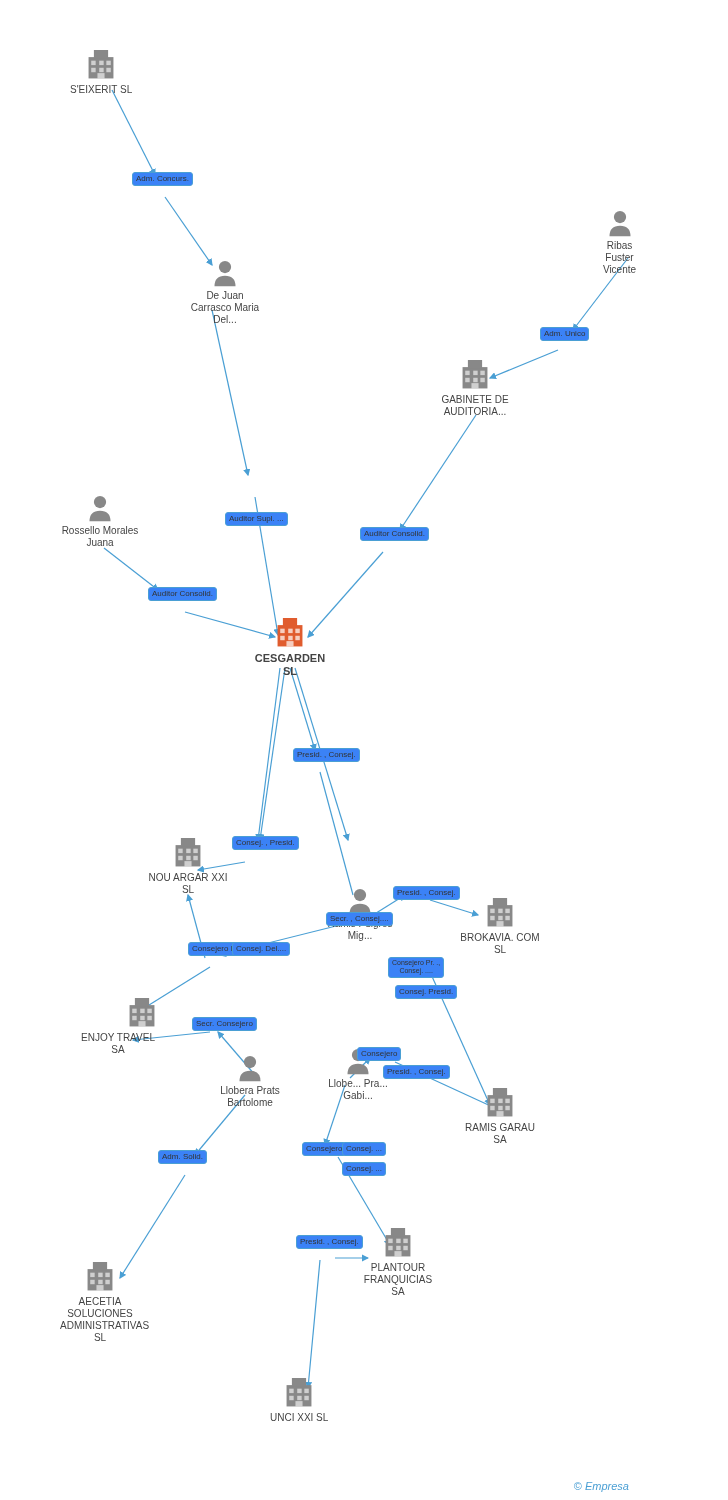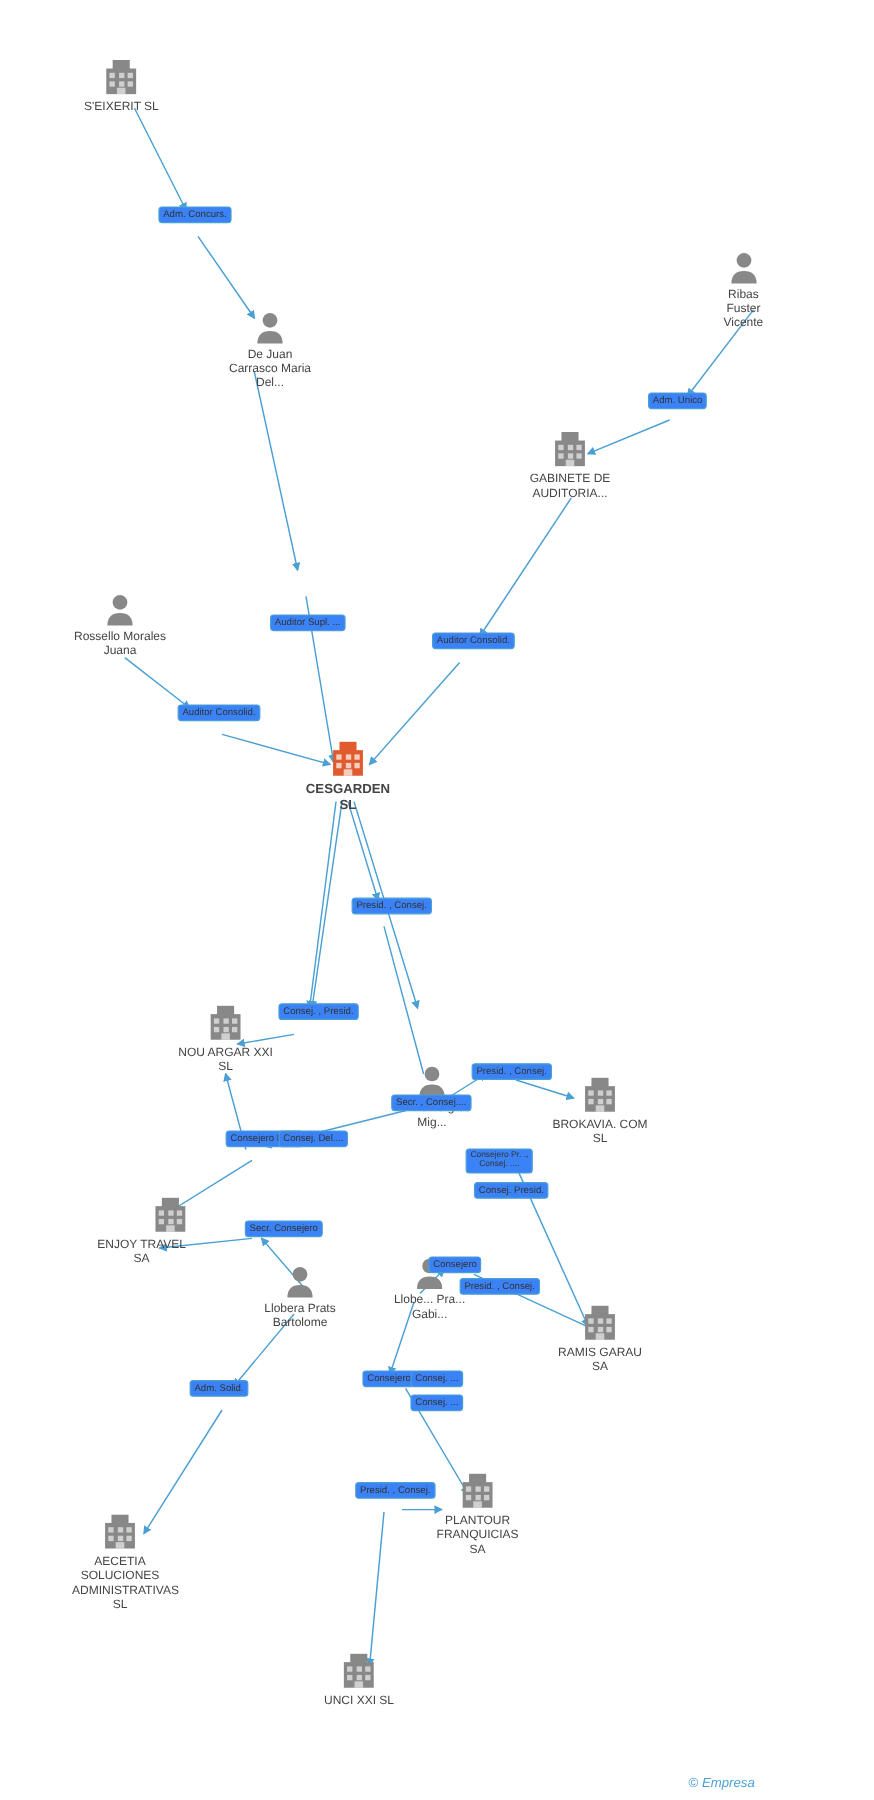--- a/index.html
+++ b/index.html
@@ -311,21 +311,21 @@
     <rect x="14" y="12" width="5" height="5" fill="#fff" opacity="0.6"></rect>
     <rect x="22" y="12" width="5" height="5" fill="#fff" opacity="0.6"></rect>
     <rect x="5" y="20" width="5" height="5" fill="#fff" opacity="0.6"></rect>
     <rect x="14" y="20" width="5" height="5" fill="#fff" opacity="0.6"></rect>
     <rect x="22" y="20" width="5" height="5" fill="#fff" opacity="0.6"></rect>
     <rect x="12" y="26" width="8" height="6" fill="#fff" opacity="0.6"></rect>
   </svg>
   <span class="node-label">ENJOY TRAVEL SA</span>
 </div>
 
-<div class="relation-box" style="left:204px;top:1017px;">
+<div class="relation-box" style="left:192px;top:1017px;">
   <span>Secr. Consejero</span>
 </div>
 
 <div class="node" style="left:210px;top:1055px;">
   <svg class="person-icon" viewBox="0 0 28 32">
     <circle cx="14" cy="8" r="7" fill="#888"></circle>
     <path d="M2,30 Q2,18 14,18 Q26,18 26,30" fill="#888"></path>
   </svg>
   <span class="node-label">Llobera Prats Bartolome</span>
 </div>

